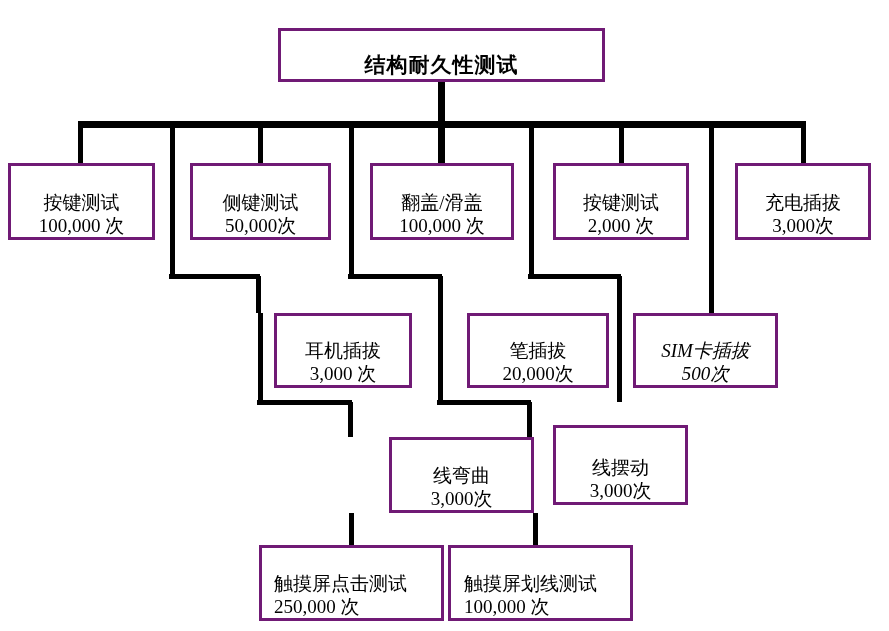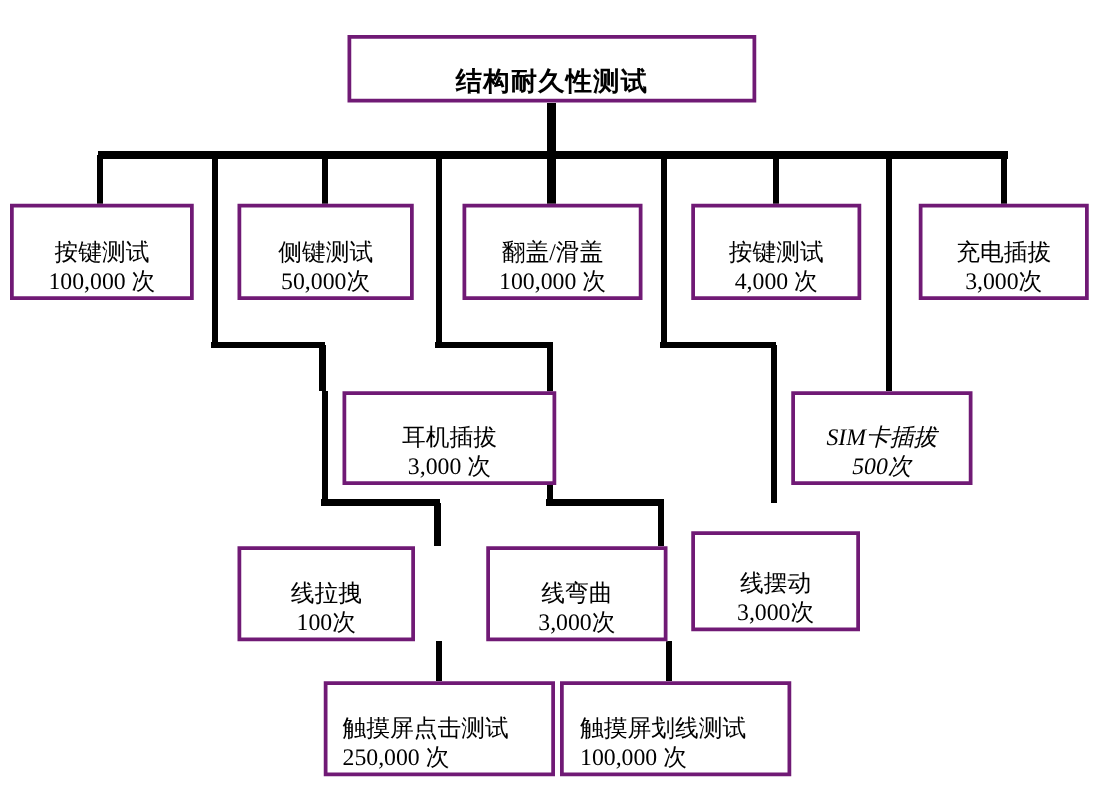--- a/index.html
+++ b/index.html
@@ -129,44 +129,44 @@
     <span class="line2">50,000次</span>
   </div>
 
   <div class="node lvl2" style="left:370px; top:163px; width:144px; height:77px;">
     <span class="line1">翻盖/滑盖</span>
     <span class="line2">100,000 次</span>
   </div>
 
   <div class="node lvl2" style="left:553px; top:163px; width:136px; height:77px;">
     <span class="line1">按键测试</span>
-    <span class="line2">4,000 次</span>
+    <span class="line2">2,000 次</span>
   </div>
 
   <div class="node lvl2" style="left:735px; top:163px; width:136px; height:77px;">
     <span class="line1">充电插拔</span>
     <span class="line2">3,000次</span>
   </div>
 
 
-  <div class="node lvl3" style="left:274px; top:313px; width:171px; height:75px;">
+  <div class="node lvl3" style="left:274px; top:313px; width:138px; height:75px;">
     <span class="line1">耳机插拔</span>
     <span class="line2">3,000 次</span>
   </div>
 
+  <div class="node lvl3" style="left:467px; top:313px; width:142px; height:75px;">
+    <span class="line1">笔插拔</span>
+    <span class="line2">20,000次</span>
+  </div>
 
   <div class="node lvl3" style="left:633px; top:313px; width:145px; height:75px;font-style:italic;">
     <span class="line1">SIM卡插拔</span>
     <span class="line2">500次</span>
   </div>
 
-  <div class="node lvl4" style="left:190px; top:437px; width:142px; height:76px;">
-    <span class="line1">线拉拽</span>
-    <span class="line2">100次</span>
-  </div>
 
   <div class="node lvl4" style="left:370px; top:437px; width:145px; height:76px;margin-left:19px;">
     <span class="line1">线弯曲</span>
     <span class="line2">3,000次</span>
   </div>
 
   <div class="node lvl4" style="left:553px; top:425px; width:135px; height:80px;">
     <span class="line1">线摆动</span>
     <span class="line2">3,000次</span>
   </div>

